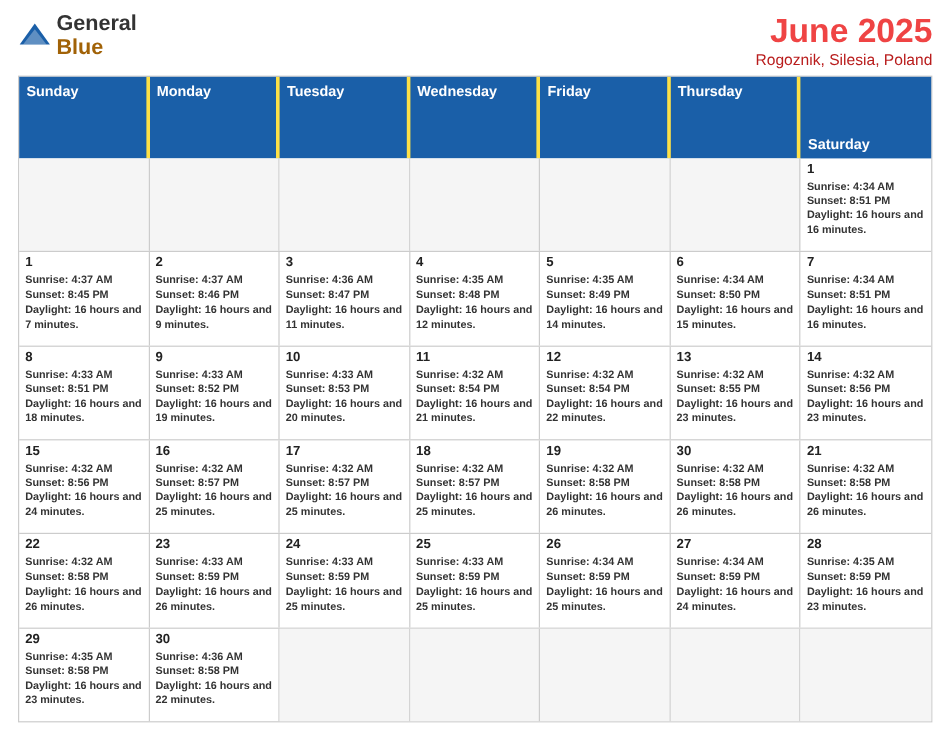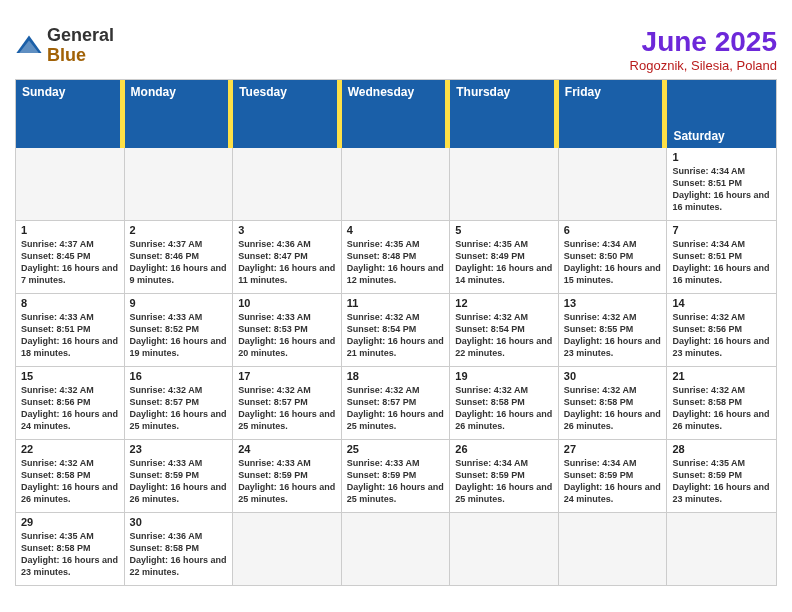--- a/index.html
+++ b/index.html
@@ -6,21 +6,21 @@
     body {
       font-family: Arial, sans-serif;
       background: #fff;
       width: 792px;
       height: 612px;
       overflow: hidden;
     }
     .page {
       width: 792px;
       height: 612px;
-      padding: 26px 15px;
+      padding: 10px 15px;
       display: flex;
       flex-direction: column;
     }
     .header {
       display: flex;
       align-items: flex-start;
       justify-content: space-between;
       margin-bottom: 6px;
     }
     .logo {
@@ -38,21 +38,21 @@
     .logo-icon {
       width: 28px;
       height: 28px;
     }
     .title-block {
       text-align: right;
     }
     .main-title {
       font-size: 28px;
       font-weight: bold;
-      color: #6d28d9;
+      color: #ef4444;
     }
     .subtitle {
       font-size: 13px;
       color: #b91c1c;
     }
     .calendar {
       flex: 1;
       display: flex;
       flex-direction: column;
       border: 1px solid #ccc;
@@ -60,21 +60,21 @@
     .cal-header {
       display: grid;
       grid-template-columns: repeat(7, 1fr);
       background: #1a5fa8;
     }
     .cal-header-cell {
       color: #fff;
       font-size: 12px;
       font-weight: bold;
       padding: 5px 6px;
-      border-right: 5px solid #fde047;
+      border-right: 3px solid #fde047;
       text-align: left;
     }
     .cal-header-cell:last-child { border-right: none; margin-top: 44px; }
     .cal-body {
       flex: 1;
       display: flex;
       flex-direction: column;
     }
     .cal-row {
       display: grid;
@@ -127,22 +127,22 @@
     </div>
   </div>
 
   <div class="calendar">
     <div class="cal-header">
 
     <div class="cal-header-cell">Sunday</div>
         <div class="cal-header-cell">Monday</div>
         <div class="cal-header-cell">Tuesday</div>
         <div class="cal-header-cell">Wednesday</div>
+        <div class="cal-header-cell">Friday</div>
         <div class="cal-header-cell">Thursday</div>
-        <div class="cal-header-cell">Friday</div>
         <div class="cal-header-cell">Saturday</div>
       </div>
     <div class="cal-body">
 
     <div class="cal-row">
           <div class="cal-cell empty"></div>
           <div class="cal-cell empty"></div>
           <div class="cal-cell empty"></div>
           <div class="cal-cell empty"></div>
           <div class="cal-cell empty"></div>

